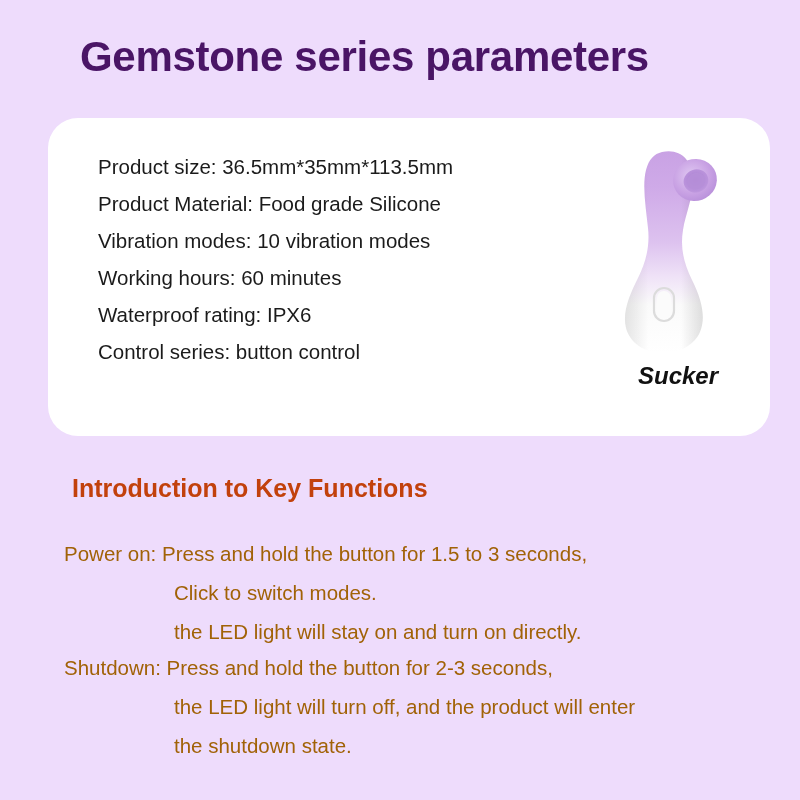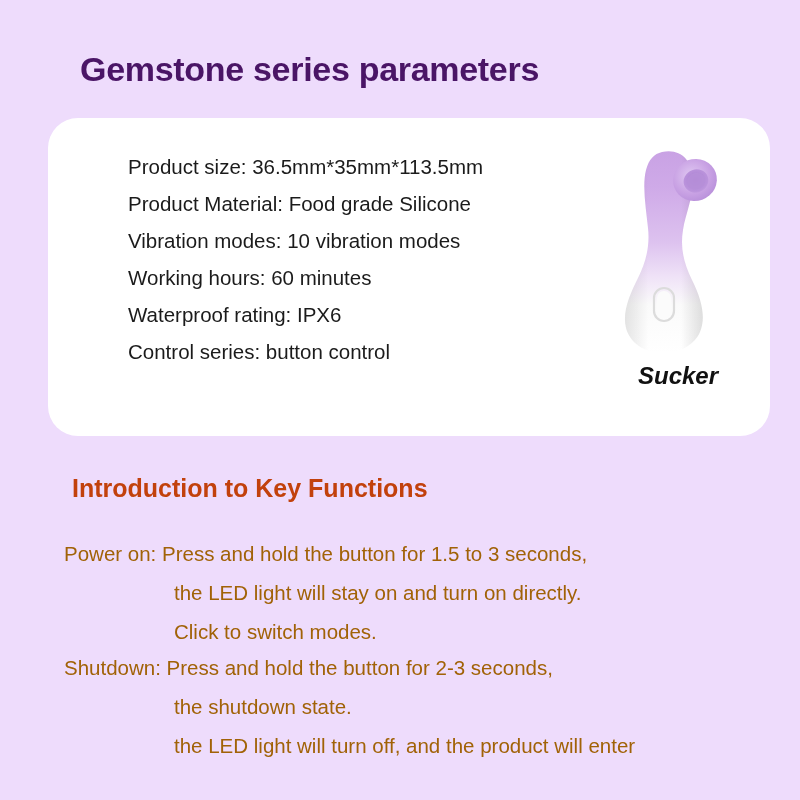--- a/index.html
+++ b/index.html
@@ -18,22 +18,22 @@
   .page {
     position: relative;
     width: 800px;
     height: 800px;
   }
 
   
   .page-title {
     position: absolute;
     left: 80px;
-    top: 50px;
-    font-size: 34px;
+    top: 33px;
+    font-size: 42px;
     font-weight: bold;
     color: #4a1566;
     letter-spacing: -0.3px;
     font-stretch: condensed;
     white-space: nowrap;
   }
 
   
   .spec-card {
     position: absolute;
@@ -43,21 +43,20 @@
     height: 318px;
     background: #ffffff;
     border-radius: 30px;
   }
 
   .spec-list {
     position: absolute;
     left: 50px;
     top: 30px;
     width: 430px;
-    margin-left: 30px;
   }
   .spec-line {
     font-size: 20.5px;
     color: #1b1b1b;
     line-height: 37px;
     white-space: nowrap;
   }
 
   
   .product-figure {
@@ -194,23 +193,23 @@
       </svg>
 
       <div class="product-caption">Sucker</div>
     </div>
   </div>
 
   <div class="section-heading">Introduction to Key Functions</div>
 
   <div class="func-block func-on">
     <div class="func-line">Power on: Press and hold the button for 1.5 to 3 seconds,</div>
+    <div class="func-line indent">Click to switch modes.</div>
     <div class="func-line indent">the LED light will stay on and turn on directly.</div>
-    <div class="func-line indent">Click to switch modes.</div>
   </div>
 
   <div class="func-block func-off">
     <div class="func-line">Shutdown: Press and hold the button for 2-3 seconds,</div>
+    <div class="func-line indent">the LED light will turn off, and the product will enter</div>
     <div class="func-line indent">the shutdown state.</div>
-    <div class="func-line indent">the LED light will turn off, and the product will enter</div>
   </div>
 
 </div>
 
 </body></html>

